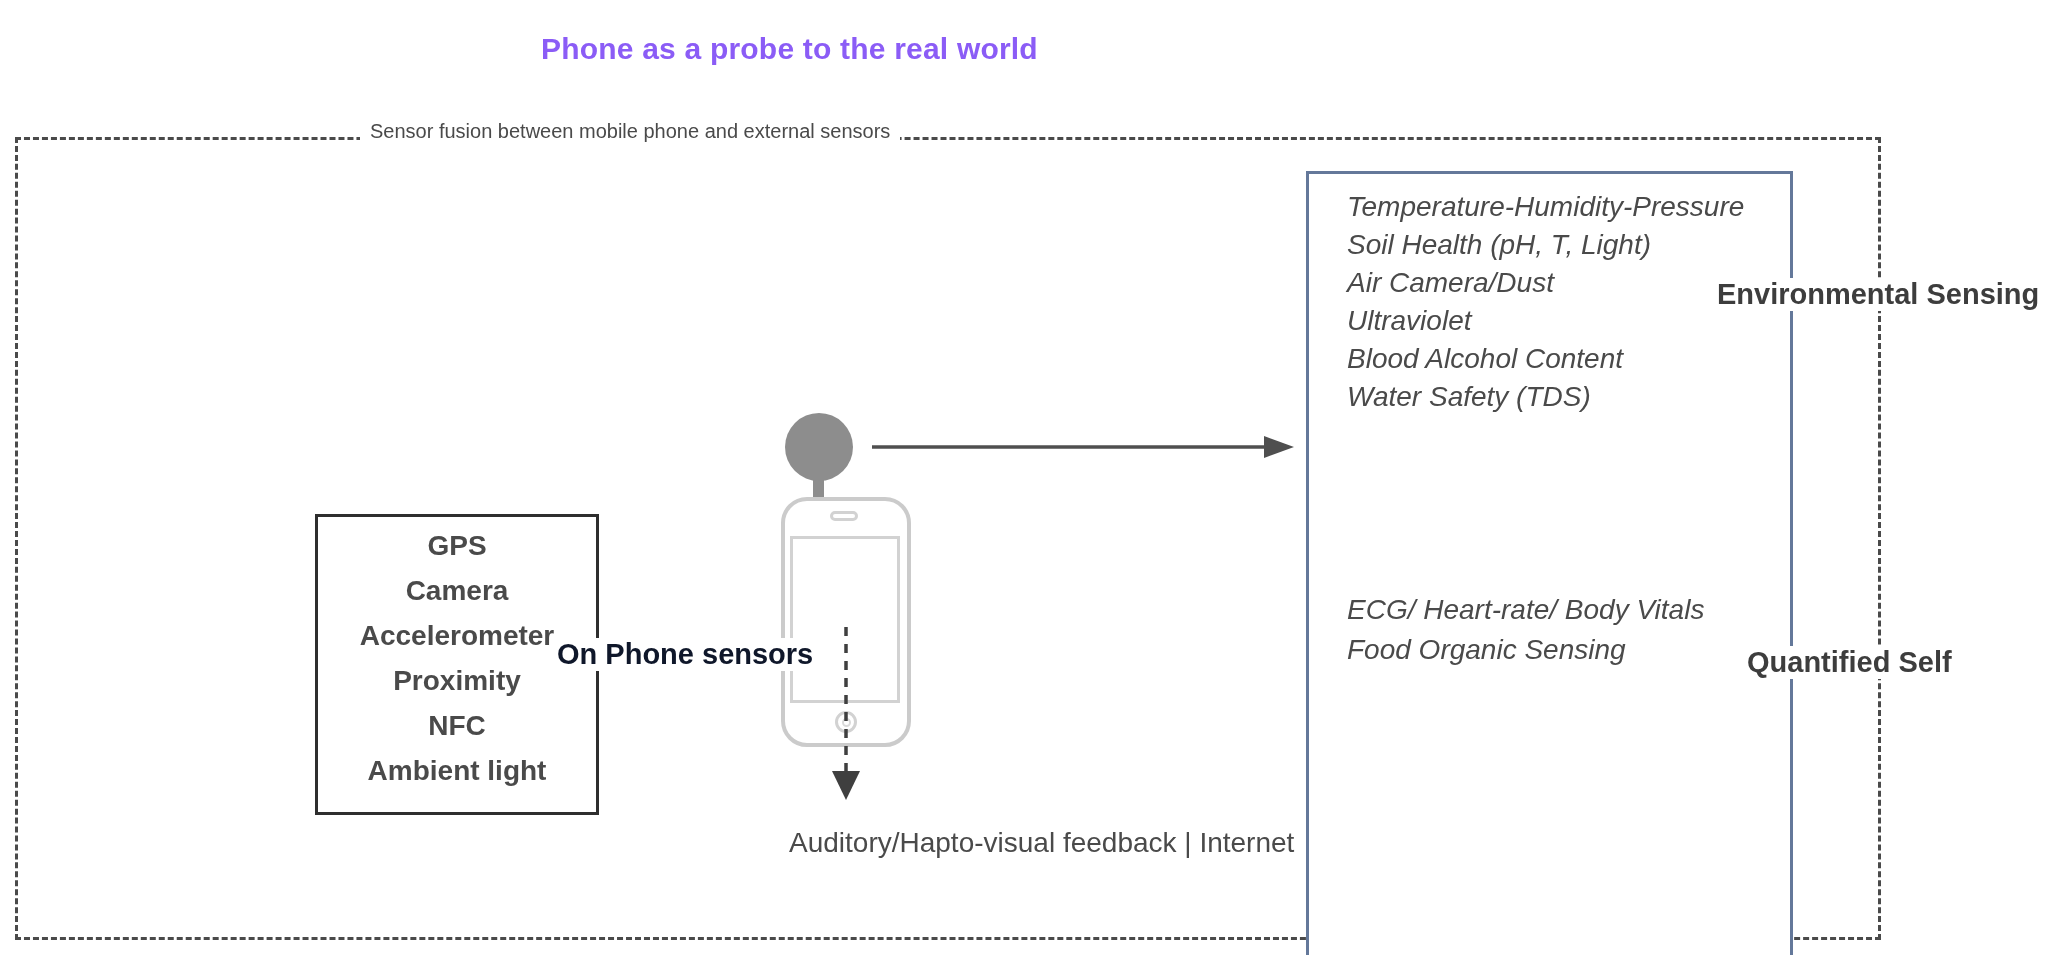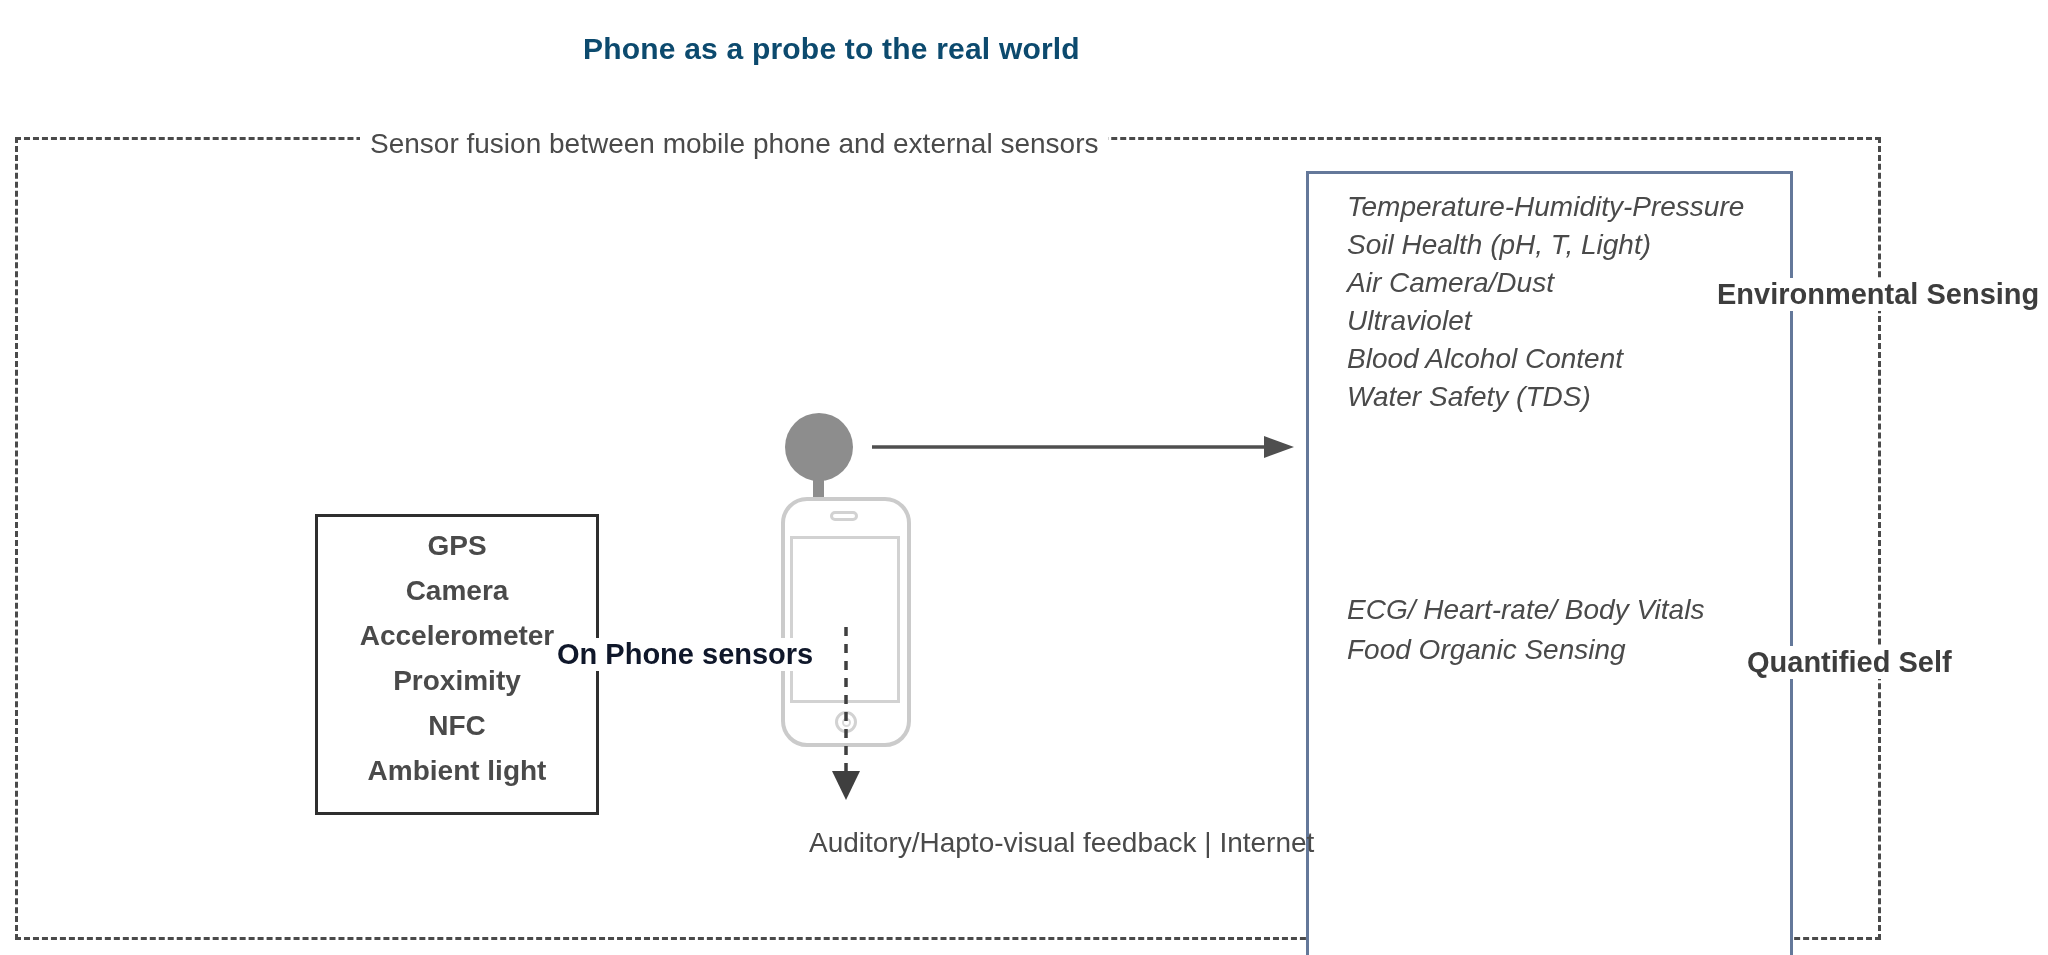--- a/index.html
+++ b/index.html
@@ -1,23 +1,23 @@
 <!DOCTYPE html>
 <html><head>
 <meta charset="utf-8">
 <style>
   html,body{margin:0;padding:0;background:#ffffff;}
   body{width:2048px;height:955px;position:relative;overflow:hidden;
        font-family:"Liberation Sans","DejaVu Sans",sans-serif;color:#4a4a4a;}
   .abs{position:absolute;}
   
-  .title{left:583px;top:32px;font-size:30px;font-weight:bold;color:#0c4a6e;letter-spacing:0.2px;}
+  .title{left:541px;top:32px;font-size:30px;font-weight:bold;color:#8b5cf6;letter-spacing:0.2px;}
   
   .boundary{left:15px;top:137px;width:1866px;height:803px;border:3px dashed #4a4a4a;box-sizing:border-box;}
-  .boundary-label{left:342px;top:-20px;background:#ffffff;padding:0 10px;font-size:28px;color:#4a4a4a;white-space:nowrap;margin-top:8px;}
+  .boundary-label{left:342px;top:-20px;background:#ffffff;padding:0 10px;font-size:20px;color:#4a4a4a;white-space:nowrap;}
   
   .phone-box{left:315px;top:514px;width:284px;height:301px;border:3px solid #2e2e2e;box-sizing:border-box;
              display:flex;flex-direction:column;align-items:center;padding-top:6px;background:#ffffff;}
   .phone-box .item{line-height:45px;font-size:28px;text-align:center;white-space:nowrap;font-weight:bold;}
   .onphone-label{left:551px;top:638px;font-size:29px;font-weight:bold;color:#0f172a;background:#ffffff;padding:0 6px;white-space:nowrap;z-index:6;}
   
   .probe-circle{left:785px;top:413px;width:68px;height:68px;border-radius:50%;background:#8d8d8d;z-index:2;}
   .probe-stem{left:813px;top:478px;width:11px;height:22px;background:#8d8d8d;z-index:1;}
   .phone-body{left:781px;top:497px;width:130px;height:250px;border:4px solid #cbcbcb;border-radius:26px;background:#ffffff;box-sizing:border-box;z-index:2;}
   .phone-speaker{left:830px;top:511px;width:28px;height:10px;border:3px solid #d2d2d2;border-radius:7px;box-sizing:border-box;z-index:3;}
@@ -26,21 +26,21 @@
                display:flex;align-items:center;justify-content:center;}
   .home-button-inner{width:9px;height:9px;border:2px solid #d9d9d9;border-radius:50%;box-sizing:border-box;}
   .arrow-svg{z-index:5;}
   
   .external-box{left:1306px;top:171px;width:487px;height:790px;border:3px solid #64789a;box-sizing:border-box;background:#ffffff;font-style:italic;}
   .env-list{left:38px;top:14px;font-size:28px;line-height:38px;white-space:nowrap;}
   .qs-list{left:38px;top:416px;font-size:28px;line-height:40px;white-space:nowrap;}
   .env-label{left:1712px;top:278px;font-size:29px;font-weight:bold;color:#3d3d3d;background:#ffffff;padding:0 5px;white-space:nowrap;z-index:6;text-align:center;}
   .qs-label{left:1742px;top:646px;font-size:29px;font-weight:bold;color:#3d3d3d;background:#ffffff;padding:0 5px;white-space:nowrap;z-index:6;}
   
-  .feedback-label{left:789px;top:827px;font-size:28px;color:#4a4a4a;white-space:nowrap;margin-left:20px;}
+  .feedback-label{left:789px;top:827px;font-size:28px;color:#4a4a4a;white-space:nowrap;}
 </style>
 </head>
 <body>
 
 <div class="abs title">Phone as a probe to the real world</div>
 
 <div class="abs boundary">
   <div class="abs boundary-label">Sensor fusion between mobile phone and external sensors</div>
 </div>
 

